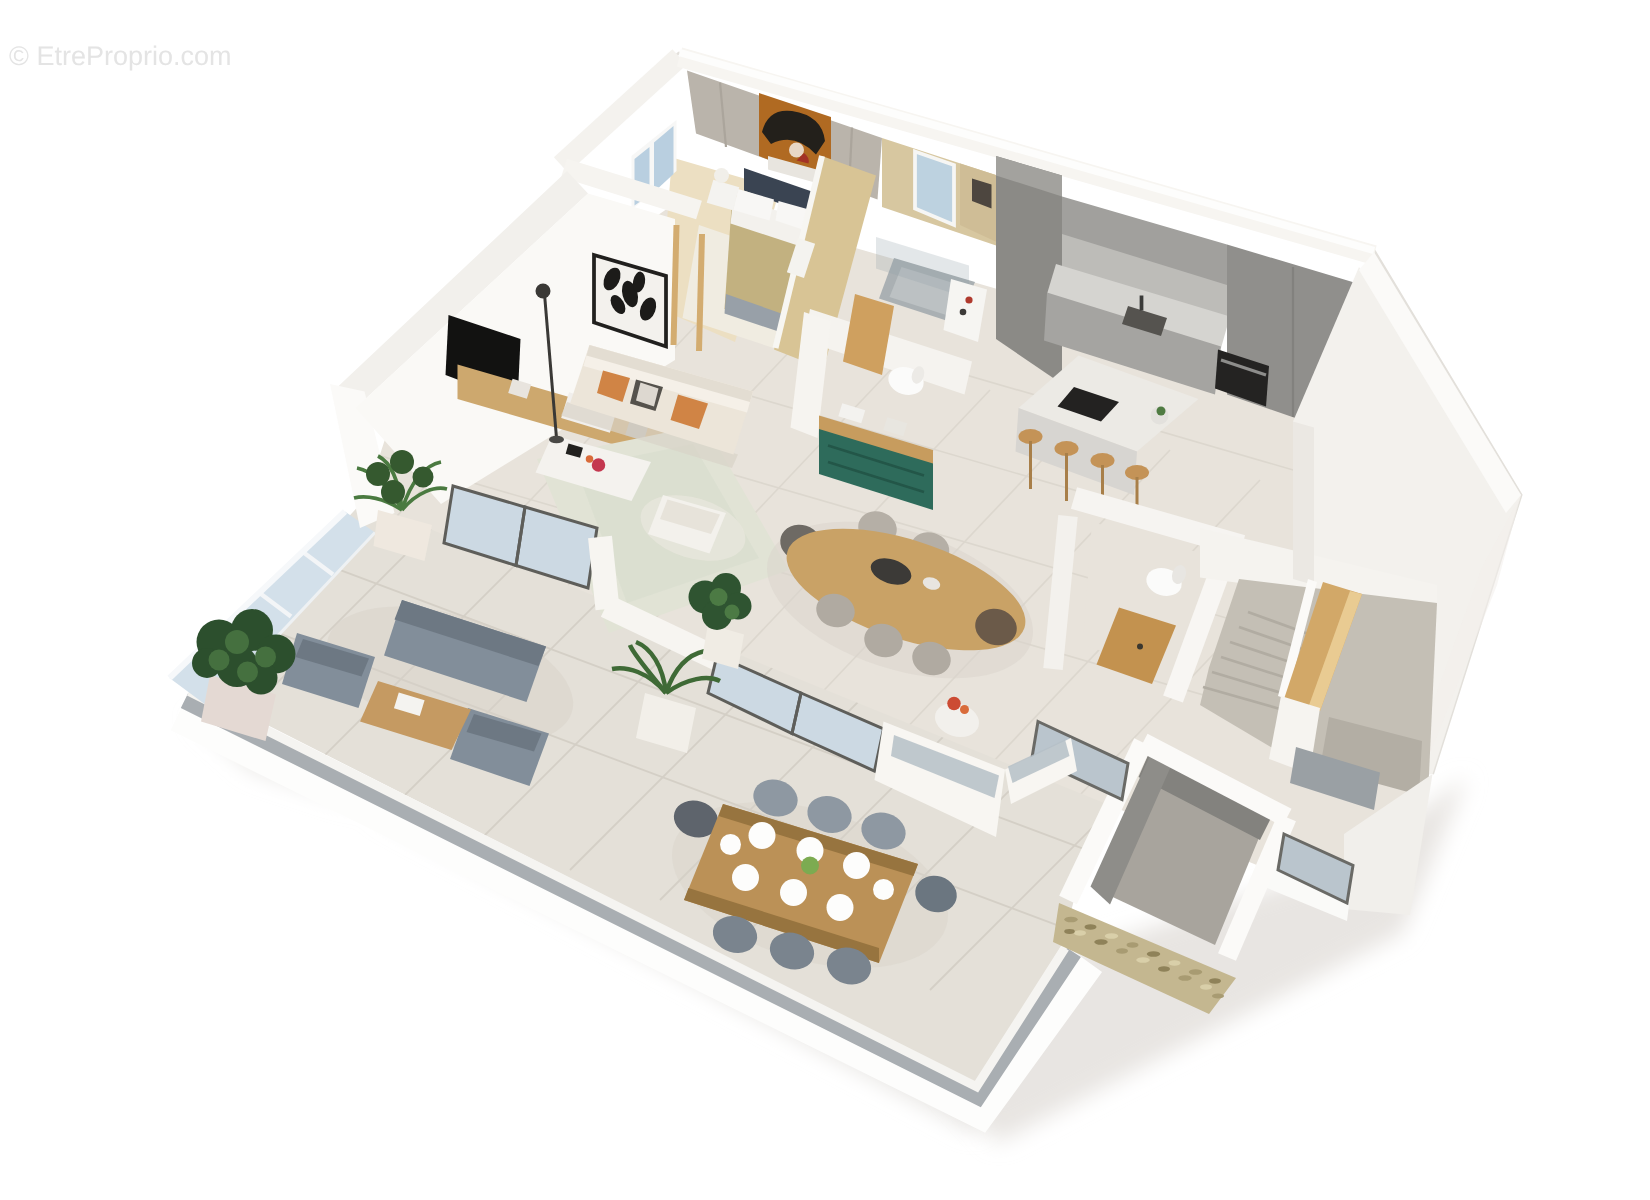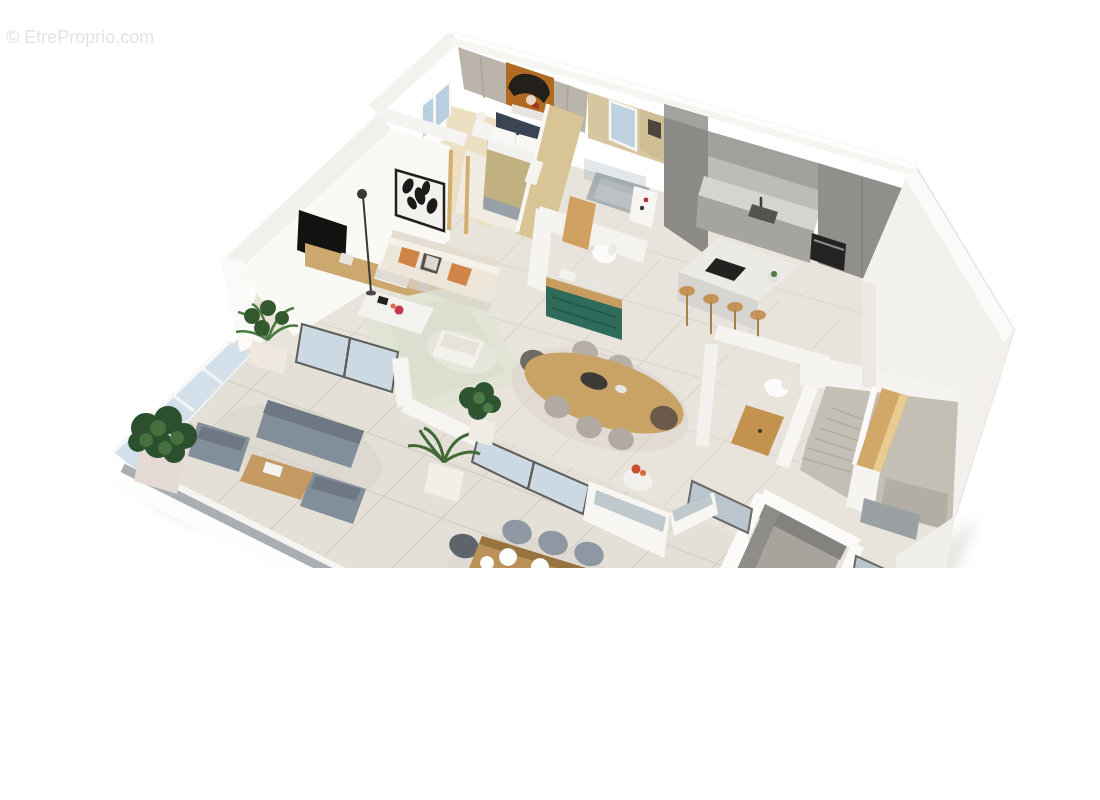--- a/index.html
+++ b/index.html
@@ -1,16 +1,16 @@
 <!DOCTYPE html>
 <html><head>
 <meta charset="utf-8">
 <style>
   html,body{margin:0;padding:0;background:#ffffff;}
-  #stage{position:relative;width:1100px;height:568px;overflow:hidden;background:#ffffff;
+  #stage{position:relative;width:1100px;height:800px;overflow:hidden;background:#ffffff;
          font-family:"Liberation Sans", sans-serif;}
 </style>
 </head>
 <body>
 <div id="stage">
 <svg width="1100" height="800" viewBox="0 0 1100 800" xmlns="http://www.w3.org/2000/svg">
 <defs>
   <filter id="soft" x="-30%" y="-30%" width="160%" height="160%">
     <feGaussianBlur stdDeviation="7"></feGaussianBlur>
   </filter>

